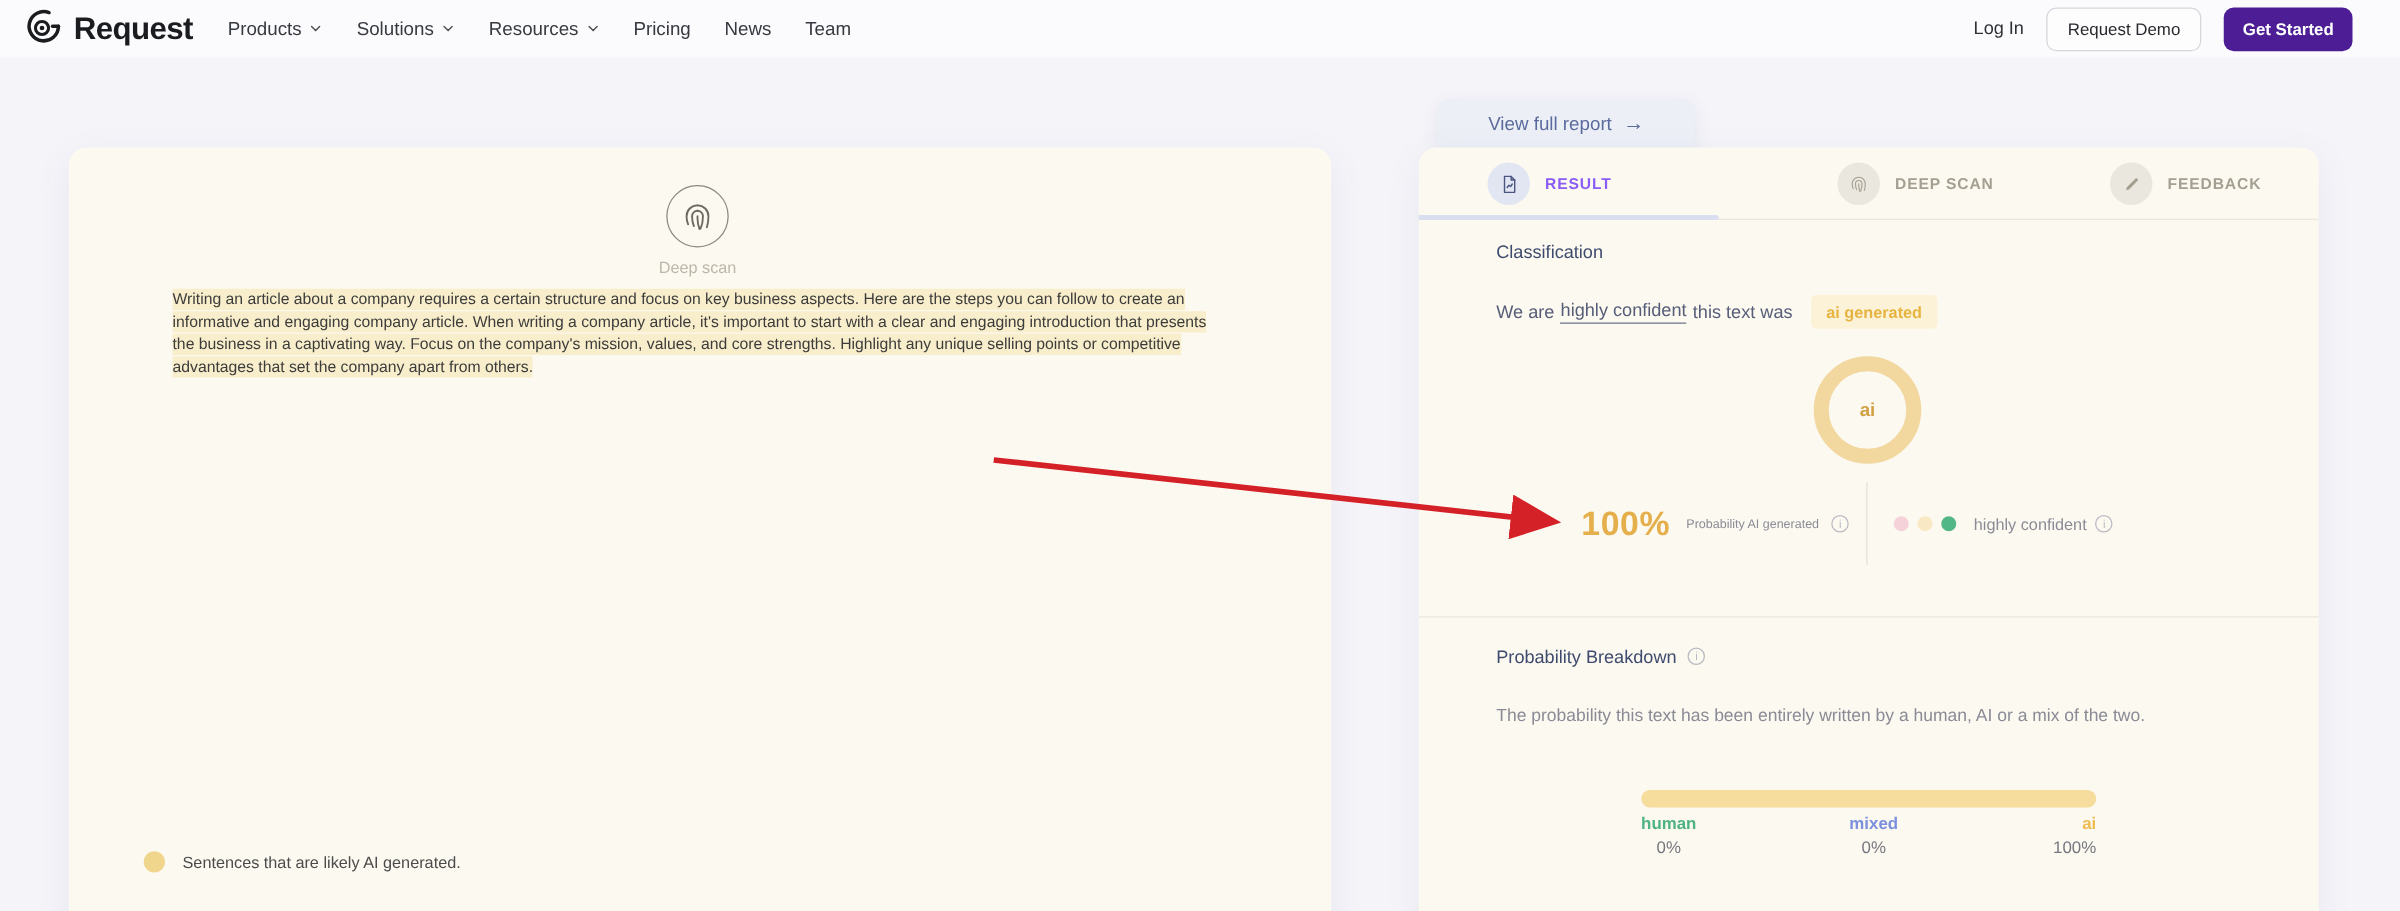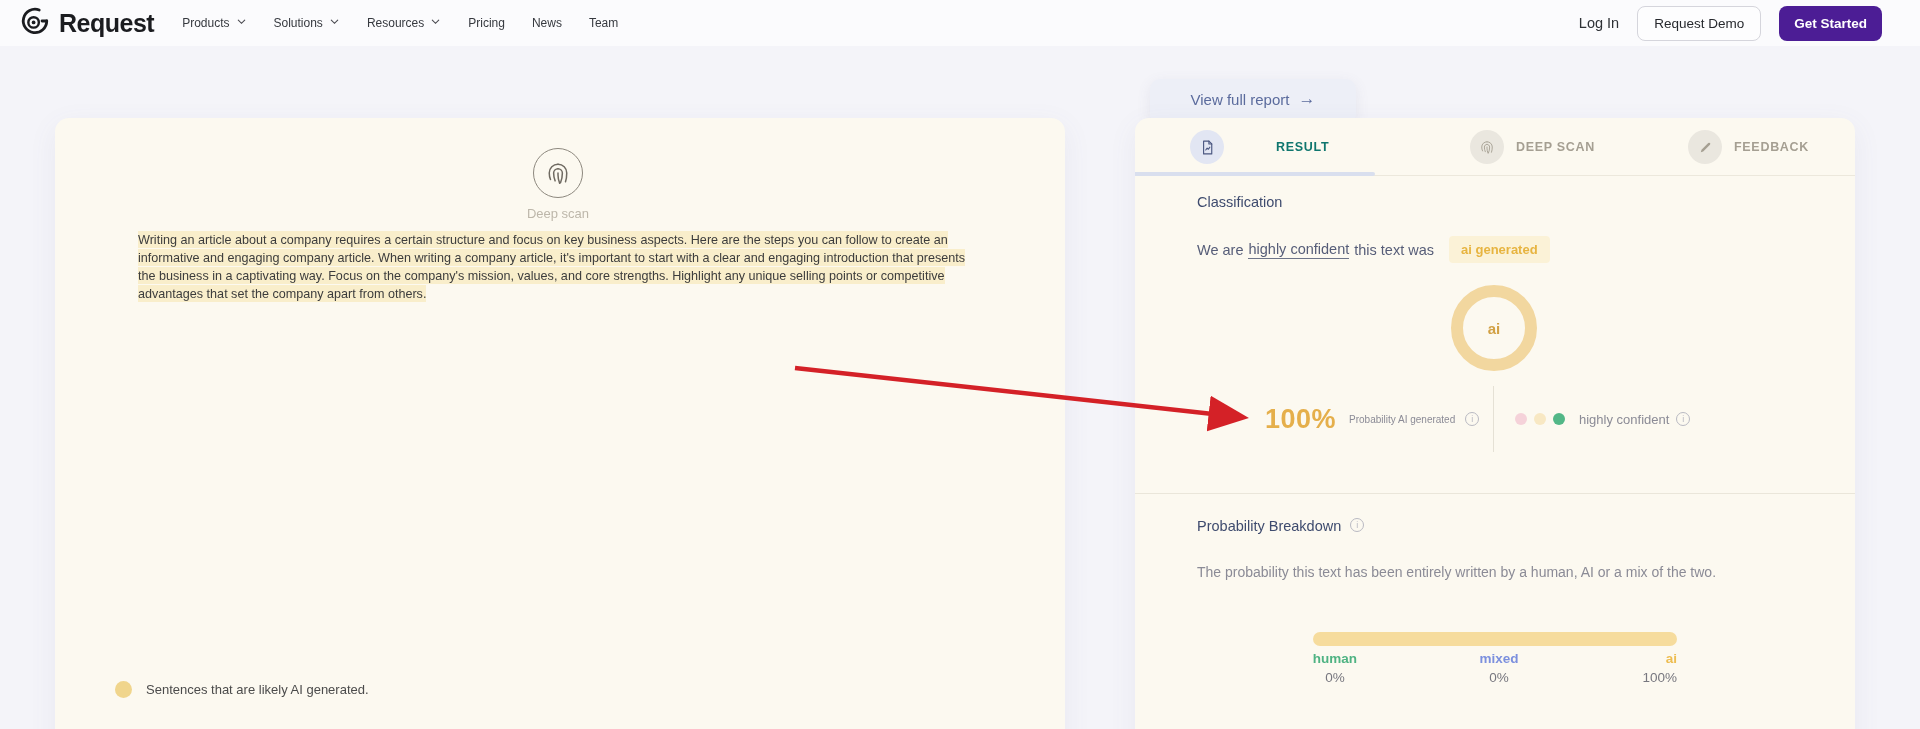--- a/index.html
+++ b/index.html
@@ -5,21 +5,21 @@
   * { margin:0; padding:0; box-sizing:border-box; }
   html,body { background:#f4f4f9; font-family:"Liberation Sans", sans-serif; }
   .viewport { position:relative; width:1920px; height:729px; overflow:hidden; background:#f4f4f9; }
 
   
   .navbar { position:absolute; left:0; top:0; width:1920px; height:46px;
             background:#fbfbfd; display:flex; align-items:center; z-index:10; }
   .brand { display:flex; align-items:center; gap:9px; margin-left:20px; cursor:pointer; }
   .brand-name { font-size:25px; font-weight:bold; color:#1b1c20; letter-spacing:-0.5px; }
   .nav-links { display:flex; align-items:center; gap:27px; margin-left:28px; }
-  .nav-link { display:flex; align-items:center; gap:6px; font-size:12px; color:#36393f; cursor:pointer; }
+  .nav-link { display:flex; align-items:center; gap:6px; font-size:15px; color:#36393f; cursor:pointer; }
   .nav-right { margin-left:auto; display:flex; align-items:center; gap:18px; padding-right:38px; }
   .login-link { font-size:14.5px; color:#2e3136; cursor:pointer; }
   .btn-outline { font-size:13.5px; color:#27292e; background:#fdfdfe; border:1px solid #d5d5dc;
                  border-radius:8px; padding:9px 16px; cursor:pointer; }
   .btn-dark { font-size:13.5px; color:#fff; background:#4c1d95; border:none;
               border-radius:8px; padding:10px 15px; font-weight:bold; cursor:pointer; }
 
   
   .card { position:absolute; background:#fcf9f0; border-radius:14px;
           box-shadow:0 8px 28px rgba(96,96,140,0.08); }
@@ -52,21 +52,21 @@
             border-bottom:1px solid #ece8dc; }
   .tab { position:absolute; top:12px; display:flex; align-items:center; gap:12px; cursor:pointer; }
   .tab-result   { left:55px; }
   .tab-deepscan { left:335px; }
   .tab-feedback { left:553px; }
   .tab-icon { width:34px; height:34px; border-radius:50%;
               display:flex; align-items:center; justify-content:center; }
   .tab-icon.active   { background:#e2e6f3; color:#4a5680; }
   .tab-icon.inactive { background:#eae7df; color:#a59f92; }
   .tab-label { font-size:12.5px; font-weight:bold; letter-spacing:0.7px; }
-  .tab-label.active   { color:#0f766e;margin-left:40px; }
+  .tab-label.active   { color:#8b5cf6; }
   .tab-label.inactive { color:#a59f92; }
   .tab-underline { position:absolute; left:0; top:54px; width:240px; height:4px;
                    background:#d9dfee; border-radius:0 2px 2px 0; }
 
   
   .cls-title { position:absolute; left:62px; top:76px; font-size:14.5px; color:#3e4b6e; }
   .cls-sentence { position:absolute; left:62px; top:118px; font-size:14.5px; color:#565d78;
                   display:flex; align-items:center; gap:5px; white-space:nowrap; }
   .cls-emph { border-bottom:1px solid #6d7489; padding-bottom:1px; }
   .cls-badge { margin-left:10px; background:#fbf2d7; color:#e7b440; font-weight:bold;

